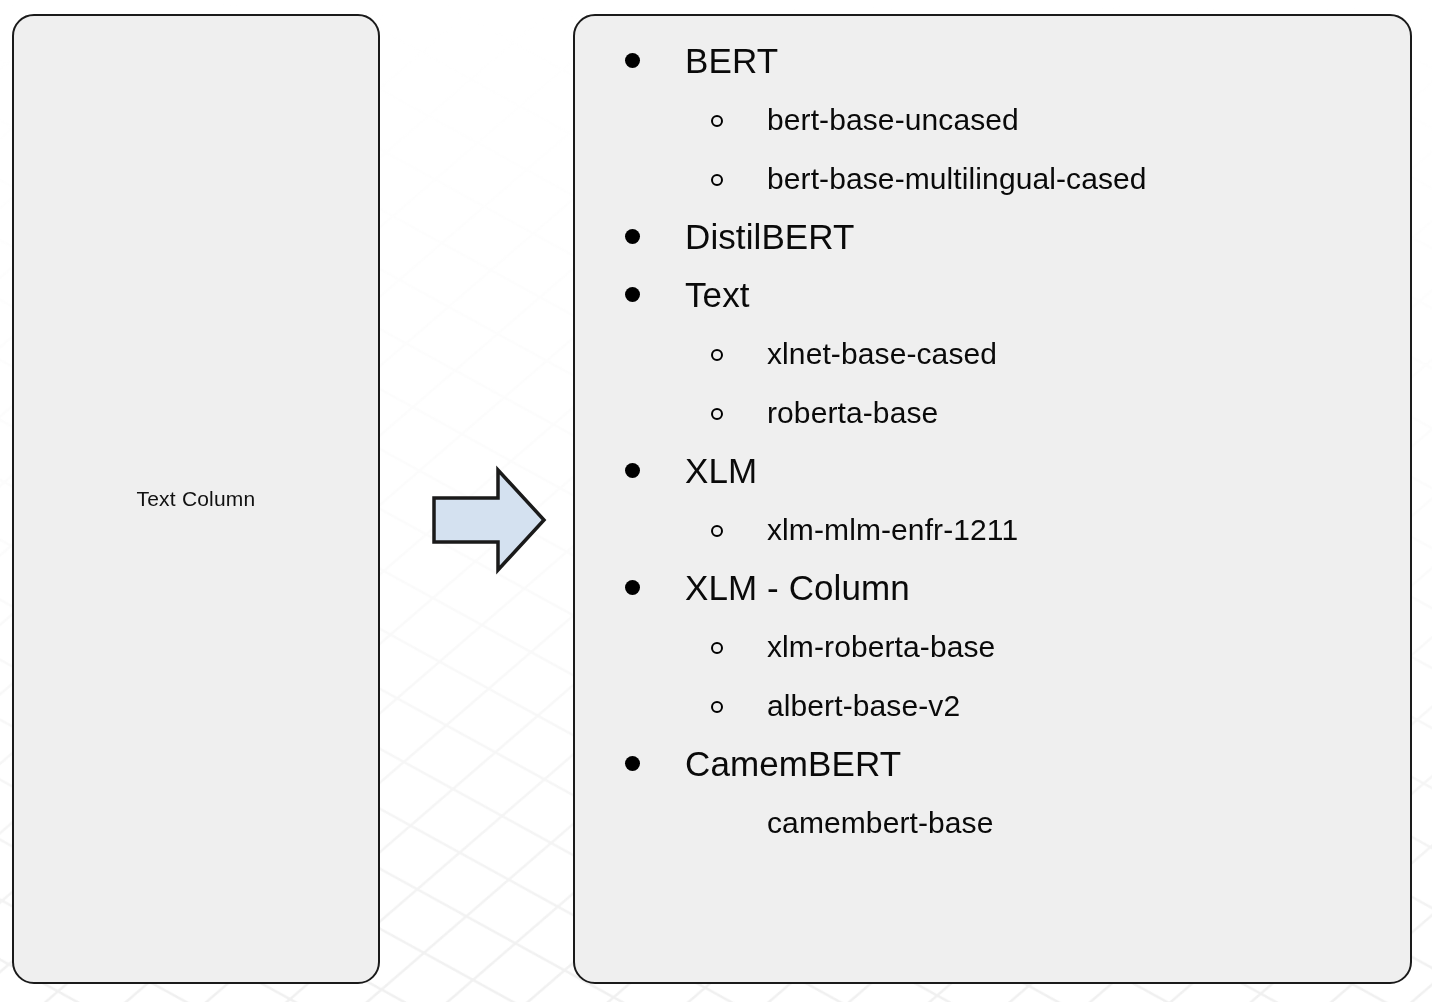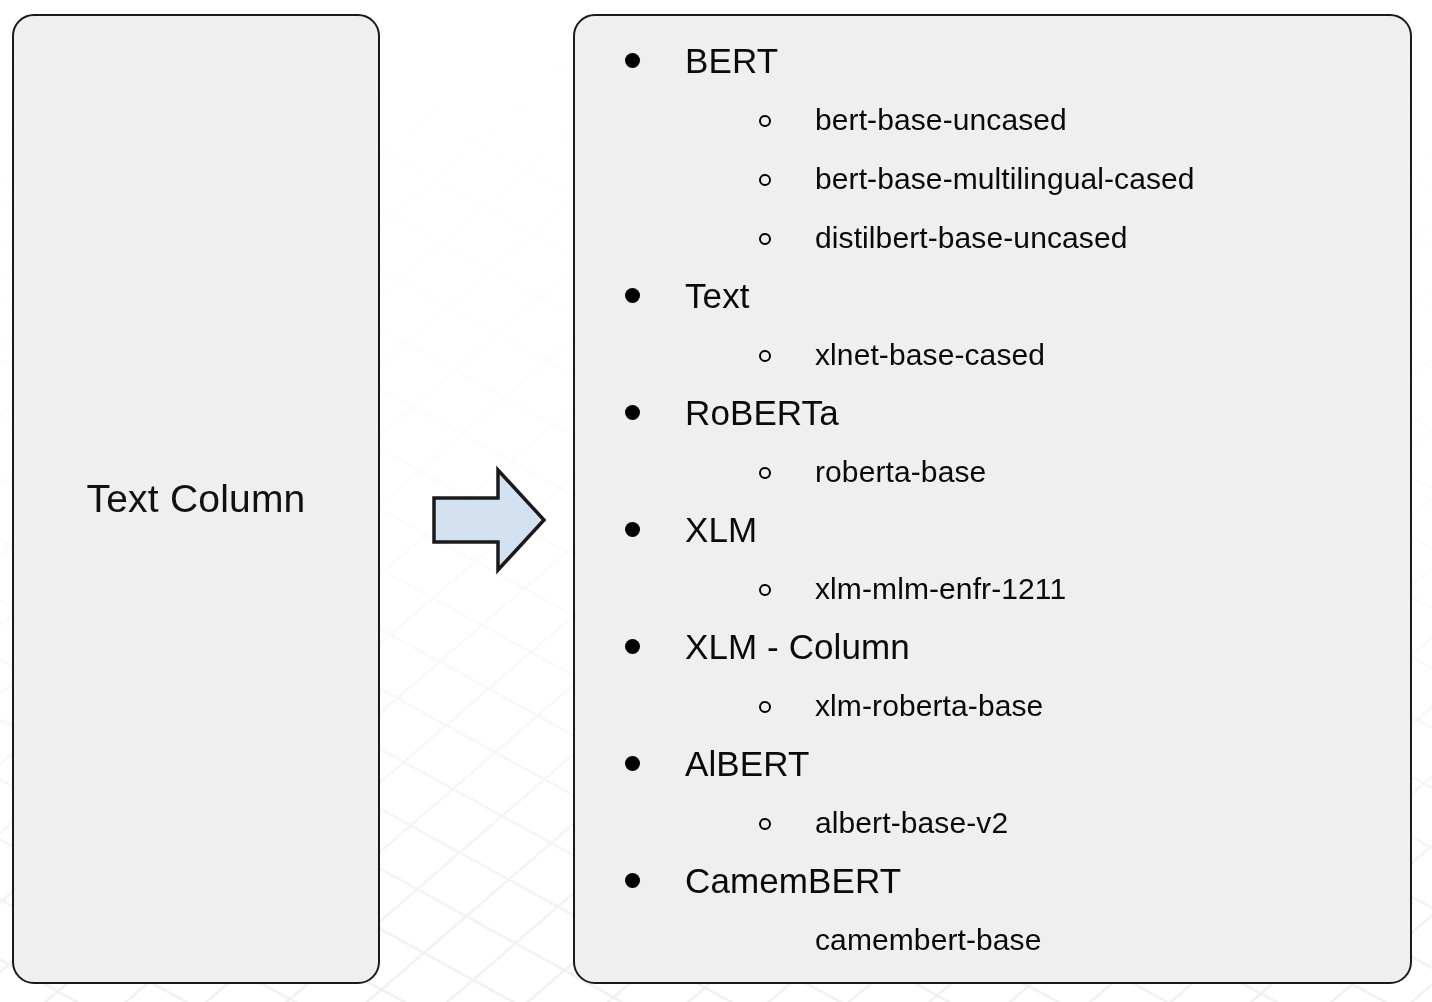--- a/index.html
+++ b/index.html
@@ -38,21 +38,21 @@
   #left-panel {
     left: 12px;
     top: 14px;
     width: 368px;
     height: 970px;
     display: flex;
     align-items: center;
     justify-content: center;
   }
   #left-panel .panel-label {
-    font-size: 39px;
+    font-size: 21px;
     color: #111111;
     letter-spacing: 0.2px;
     white-space: nowrap;
   }
 
   
   #flow-arrow {
     position: absolute;
     left: 428px;
     top: 464px;
@@ -110,21 +110,20 @@
     color: #0a0a0a;
     line-height: 58px;
     margin-left: 60px;
     letter-spacing: 0.1px;
   }
 
   
   .row.lvl2 {
     height: 59px;
     padding-left: 136px;
-    margin-left: 48px;
   }
   .row.lvl2 .bullet {
     position: absolute;
     left: 136px;
     top: 25px;
     width: 12px;
     height: 12px;
     border-radius: 50%;
     background: transparent;
     border: 2px solid #000000;
@@ -187,44 +186,38 @@
               <span class="bullet"></span>
               <span class="label">bert-base-uncased</span>
             </li>
             <li class="row lvl2">
               <span class="bullet"></span>
               <span class="label">bert-base-multilingual-cased</span>
             </li>
           </ul>
         </li>
         <li class="group">
-          <ul class="model-list">
-            <li class="row lvl2">
-              <span class="bullet"></span>
-              <span class="label">distilbert-base-uncased</span>
-            </li>
-          </ul>
+          <div class="row lvl1">
+            <span class="bullet"></span>
+            <span class="label">DistilBERT</span>
+          </div>
         </li>
         <li class="group">
           <div class="row lvl1">
             <span class="bullet"></span>
             <span class="label">Text</span>
           </div>
           <ul class="model-list">
             <li class="row lvl2">
               <span class="bullet"></span>
               <span class="label">xlnet-base-cased</span>
             </li>
           </ul>
         </li>
         <li class="group">
-          <div class="row lvl1">
-            <span class="bullet"></span>
-            <span class="label">RoBERTa</span>
-          </div>
           <ul class="model-list">
             <li class="row lvl2">
               <span class="bullet"></span>
               <span class="label">roberta-base</span>
             </li>
           </ul>
         </li>
         <li class="group">
           <div class="row lvl1">
             <span class="bullet"></span>
@@ -243,24 +236,20 @@
             <span class="label">XLM - Column</span>
           </div>
           <ul class="model-list">
             <li class="row lvl2">
               <span class="bullet"></span>
               <span class="label">xlm-roberta-base</span>
             </li>
           </ul>
         </li>
         <li class="group">
-          <div class="row lvl1">
-            <span class="bullet"></span>
-            <span class="label">AlBERT</span>
-          </div>
           <ul class="model-list">
             <li class="row lvl2">
               <span class="bullet"></span>
               <span class="label">albert-base-v2</span>
             </li>
           </ul>
         </li>
         <li class="group">
           <div class="row lvl1">
             <span class="bullet"></span>

